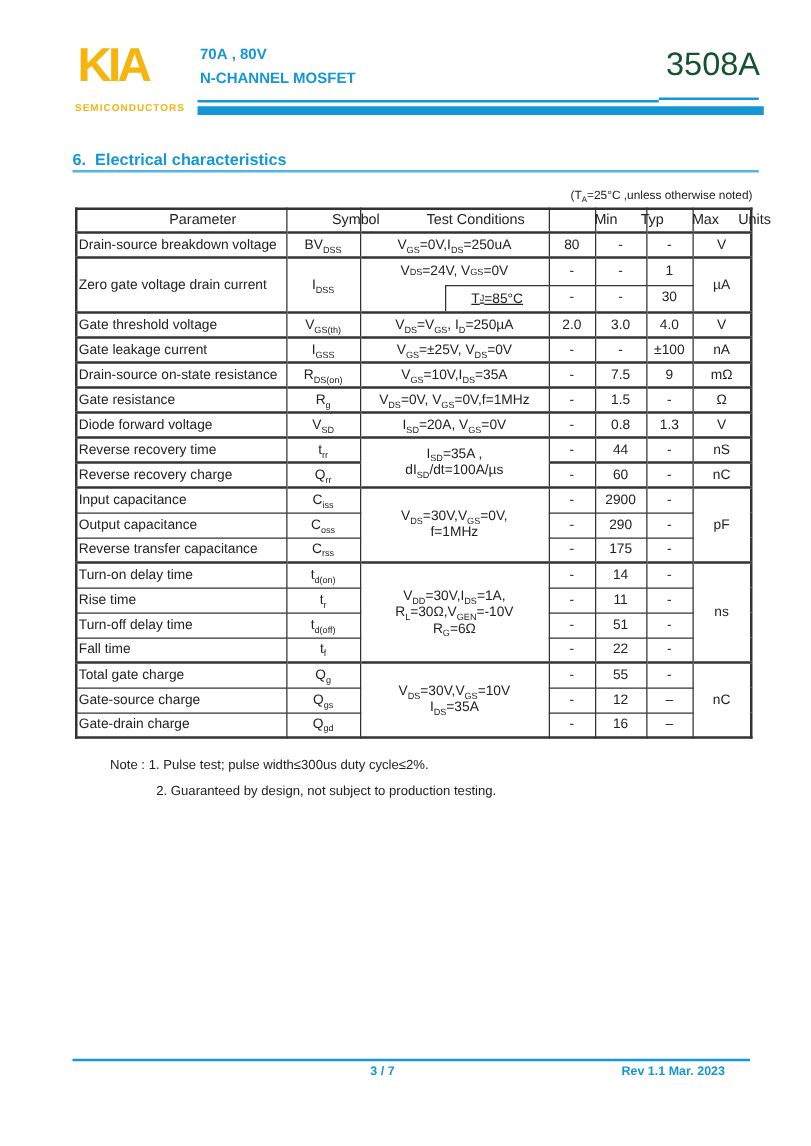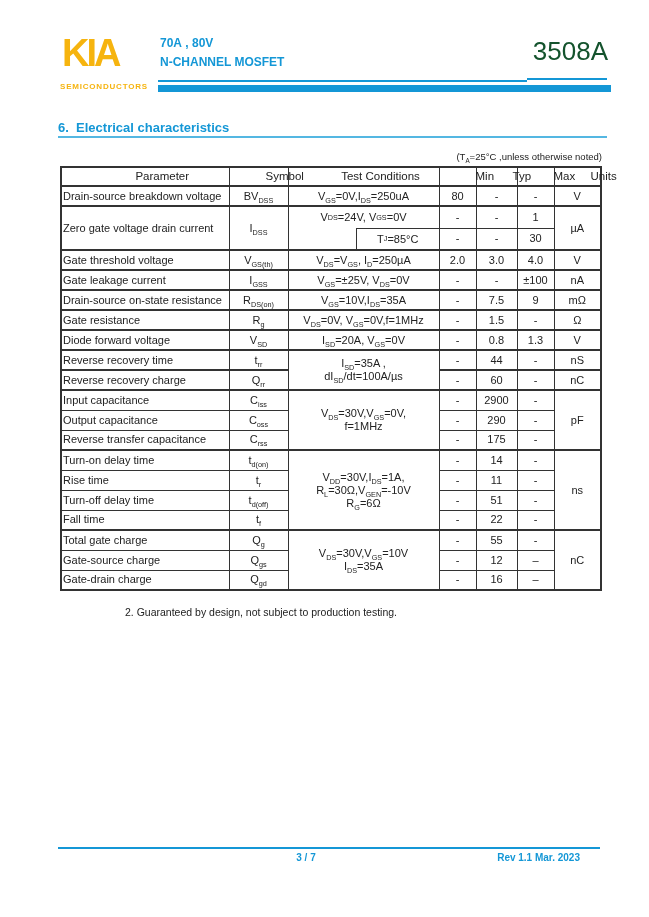--- a/index.html
+++ b/index.html
@@ -30,21 +30,21 @@
             font-size:11px; color:#222; padding:0 2px; height:20px; line-height:13px; }
   .etable th { font-size:11.5px; font-weight:400; border-bottom:2px solid #333; height:19px;padding-left:36px; }
   .etable tr.g td { border-top-width:2px; }
   .etable td.pl { text-align:left; padding-left:1px; }
   sub { font-size:0.66em; line-height:0; }
 
   
   td.nest { padding:0; }
   .nwrap { display:flex; flex-direction:column; width:100%;border-radius:14px; }
   .ntop { height:21px; display:flex; align-items:center; justify-content:center; }
-  .nbot { height:21px; display:flex; }
+  .nbot { height:21px; display:flex;text-decoration:underline; }
   .nsp  { width:45%; }
   .ntj  { flex:1; border-top:1px solid #333; border-left:1px solid #333; display:flex; align-items:center; justify-content:center; }
 
   
   .notes { position:absolute; left:88px; top:602px; font-size:10.5px; color:#222; line-height:21px; }
   .notes .l2 { margin-left:37px; }
 
   
   .f-rule { position:absolute; left:58px; top:847px; width:542px; height:1.5px; background:#1497d6; }
   .f-page { position:absolute; left:0; top:852px; width:612px; text-align:center; font-size:10px; font-weight:bold; color:#1497d6; }
@@ -266,20 +266,21 @@
       <td class="pl">Gate-drain charge</td>
       <td>Q<sub>gd</sub></td>
       <td>-</td>
       <td>16</td>
       <td>–</td>
     </tr>
   </tbody>
     </table>
 
   <div class="notes">
+    <div class="l1">Note : 1. Pulse test; pulse width≤300us duty cycle≤2%.</div>
     <div class="l2">2. Guaranteed by design, not subject to production testing.</div>
   </div>
 
   <div class="f-rule"></div>
   <div class="f-page">3 / 7</div>
   <div class="f-rev">Rev 1.1 Mar. 2023</div>
 
 </div>
 
 </body></html>

